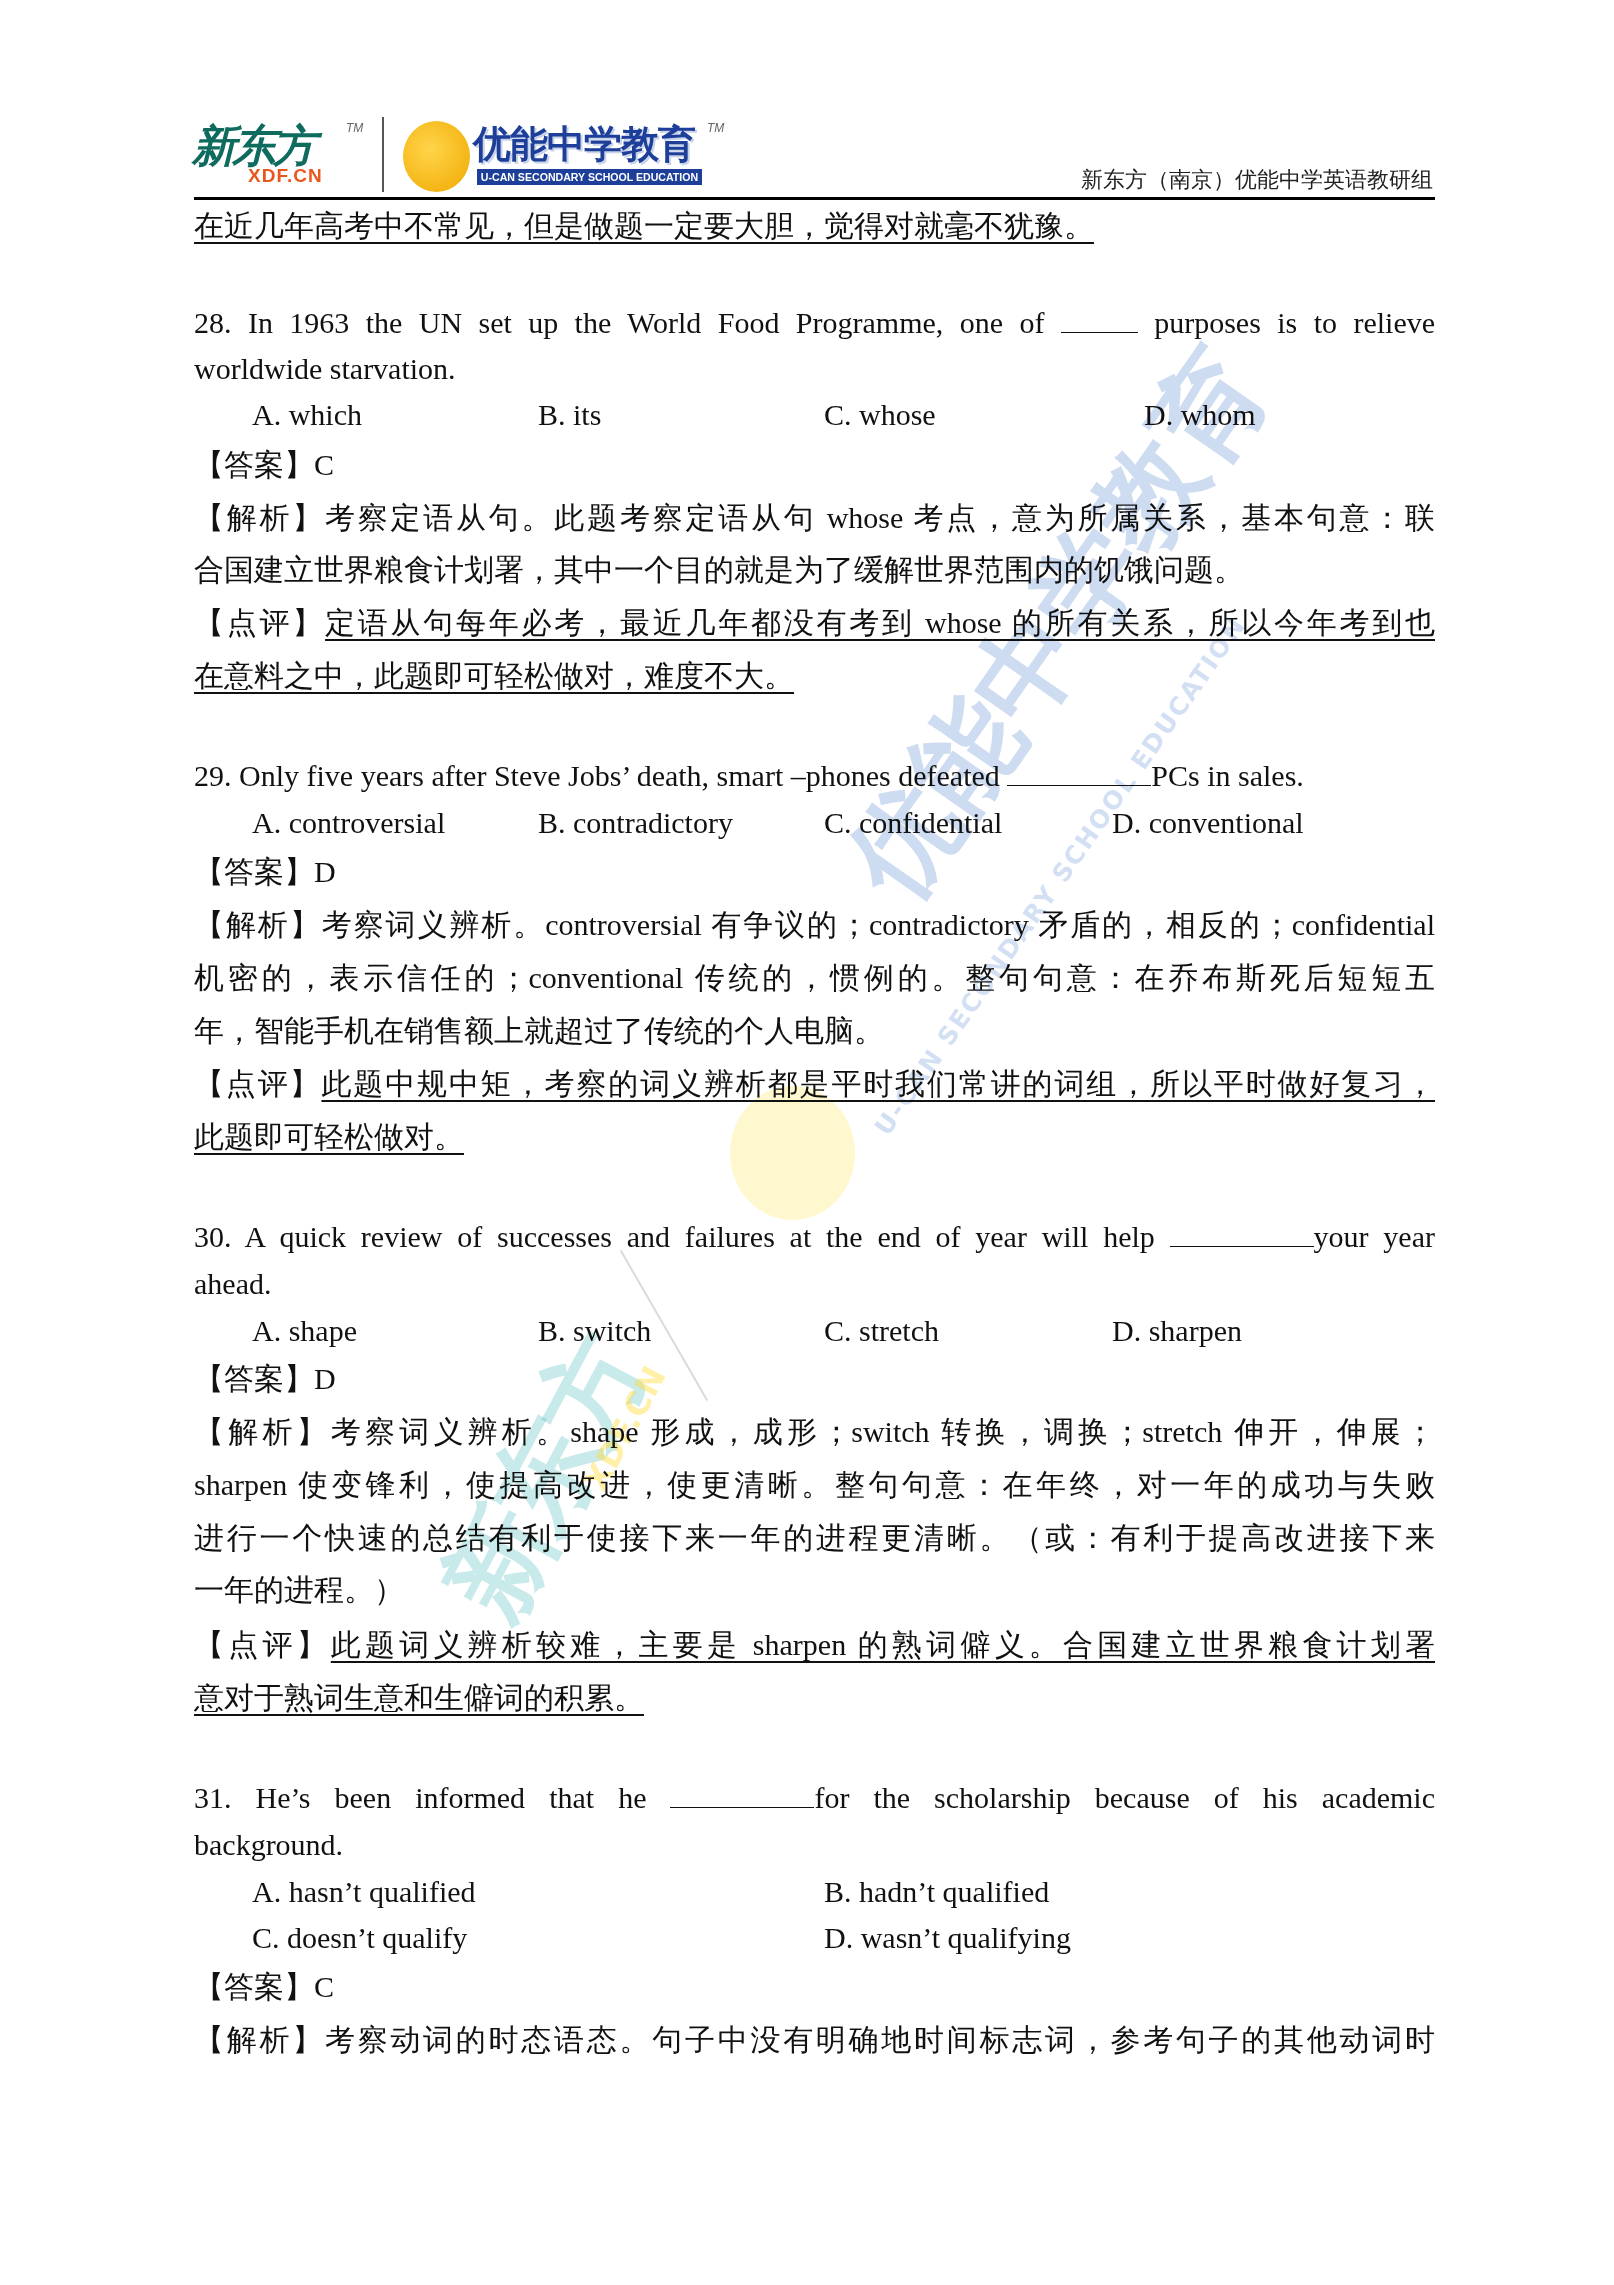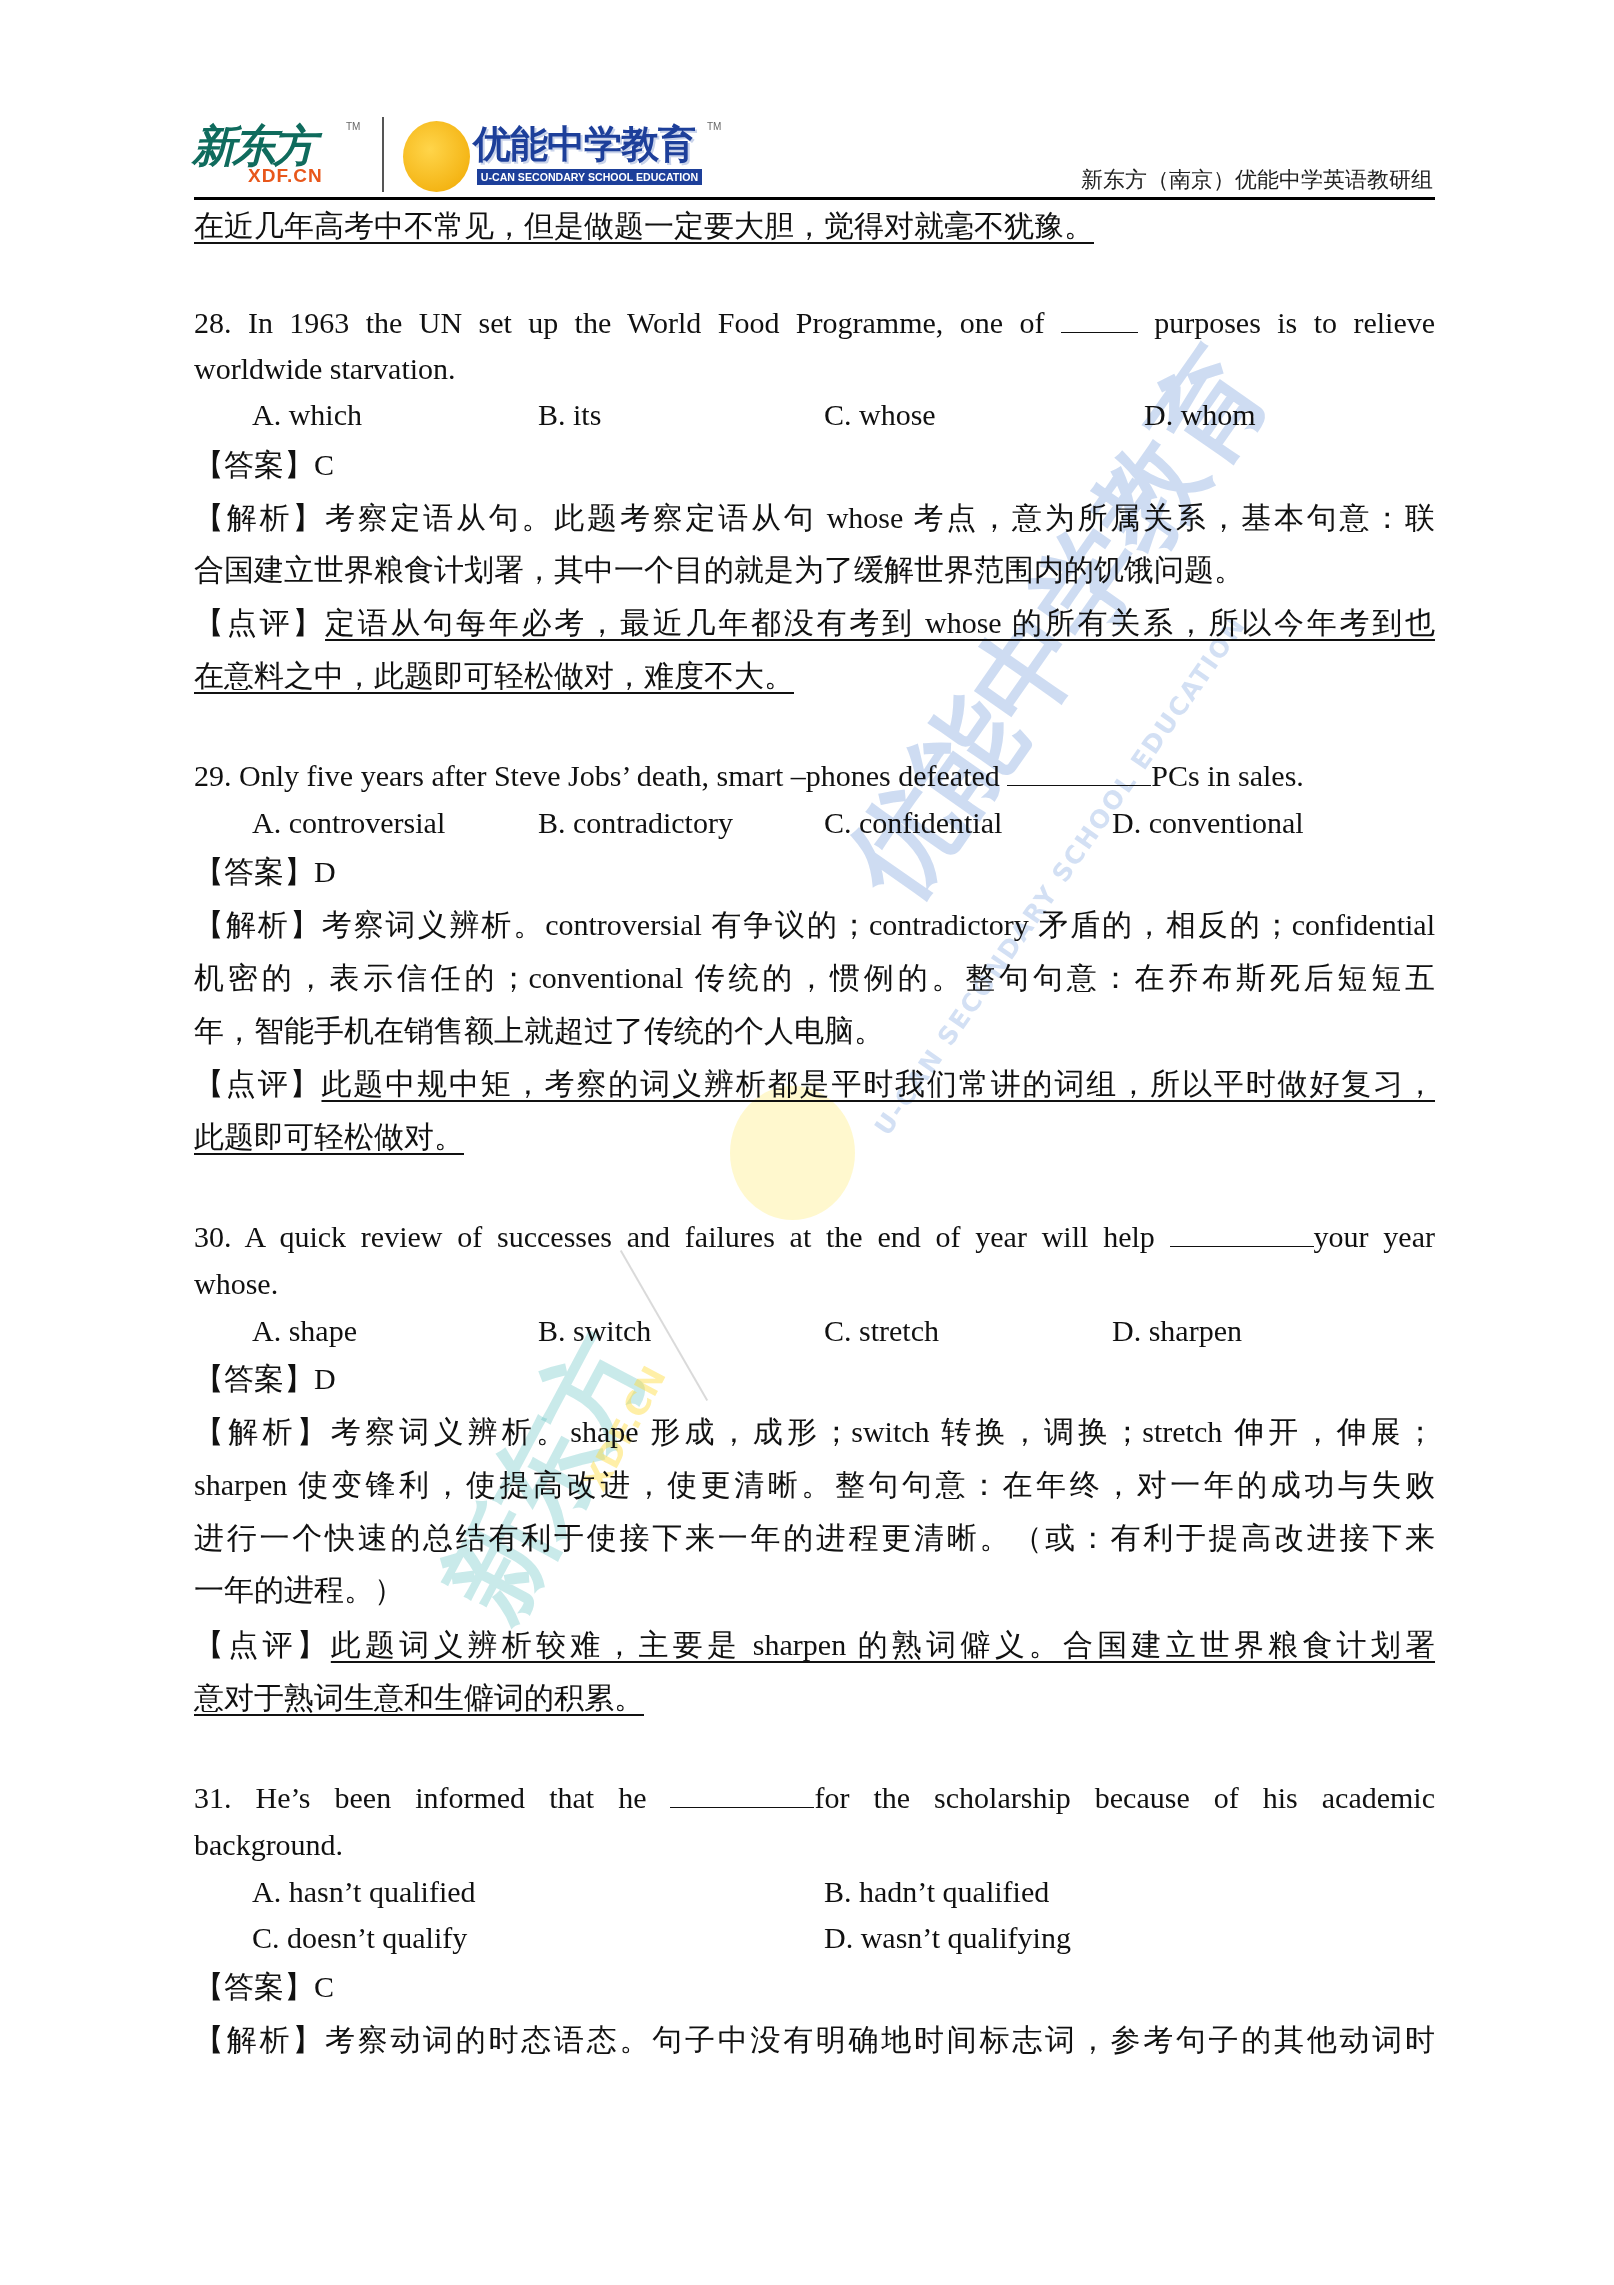--- a/index.html
+++ b/index.html
@@ -8,21 +8,21 @@
   .abs { position:absolute; white-space:nowrap; }
   .line { position:absolute; left:194px; width:1241px; font-size:30px; line-height:38px; white-space:nowrap; }
   .just { text-align:justify; text-align-last:justify; }
   .u { text-decoration:underline; text-underline-offset:5.8px; text-decoration-thickness:1.9px; }
   .blank { display:inline-block; border-bottom:1.9px solid #111; height:27px; vertical-align:baseline; }
   .opt { position:absolute; font-size:30px; line-height:38px; white-space:nowrap; }
   .xdf-cn { position:absolute; left:248px; top:165px; font-family:"Liberation Sans",sans-serif; font-weight:bold;
             font-size:19px; color:#e8571b; letter-spacing:1px; }
   .xdf-han { position:absolute; left:192px; top:117px; font-family:"DejaVu Sans",sans-serif; font-weight:bold;
              font-size:44px; color:#0f6b5d; letter-spacing:-3.8px; font-style:italic; }
-  .tm { position:absolute; font-size:10px; color:#666; font-family:"Liberation Sans",sans-serif; }
+  .tm { position:absolute; font-size:12px; color:#666; font-family:"Liberation Sans",sans-serif;font-style:italic; }
   .vsep { position:absolute; left:382px; top:117px; width:1.9px; height:75px; background:#555; }
   .ucan-ball { position:absolute; left:403px; top:121px; width:67px; height:71px; border-radius:50%;
                background:radial-gradient(circle at 40% 40%, #ffd54a, #f0a800); }
   .ucan-han { position:absolute; left:473px; top:119px; font-family:"DejaVu Sans",sans-serif; font-weight:bold;
               font-size:38px; color:#1d3f9a; letter-spacing:-1px; text-shadow:1.9px 1.9px 0 #c9d3ea; }
   .ucan-en { position:absolute; left:477px; top:169px; background:#1d3f9a; color:#fff; font-family:"Liberation Sans",sans-serif;
              font-weight:bold; font-size:10.6px; padding:1.9px 3.8px; letter-spacing:0px; }
   .hdr-right { position:absolute; right:182px; top:165px; font-size:22px; color:#222; }
   .hdr-rule { position:absolute; left:194px; top:197px; width:1241px; height:2.9px; background:#000; }
   
@@ -90,21 +90,21 @@
   <div class="line just" style="top:959px;">机密的，表示信任的；conventional 传统的，惯例的。整句句意：在乔布斯死后短短五</div>
   <div class="line" style="top:1012px;">年，智能手机在销售额上就超过了传统的个人电脑。</div>
   <div class="line just" style="top:1065px;"><span>【点评】</span><span class="u">此题中规中矩，考察的词义辨析都是平时我们常讲的词组，所以平时做好复习，</span></div>
   <div class="line" style="top:1118px;"><span class="u">此题即可轻松做对。</span></div>
 </div>
 
 <div>
   <div class="line just" style="top:1218px;">
     <span>30. A quick review of successes and failures at the end of year will help</span> <span class="blank" style="width:144px;"></span><span>your year</span>
   </div>
-  <div class="line" style="top:1265px;">whose.</div>
+  <div class="line" style="top:1265px;">ahead.</div>
   <div class="opt" style="left:252px;top:1312px;text-align:right;">A. shape</div>
   <div class="opt" style="left:538px;top:1312px;">B. switch</div>
   <div class="opt" style="left:824px;top:1312px;">C. stretch</div>
   <div class="opt" style="left:1112px;top:1312px;">D. sharpen</div>
   <div class="line" style="top:1360px;"><span>【答案】</span><span>D</span></div>
   <div class="line just" style="top:1413px;"><span>【解析】</span><span>考察词义辨析。shape 形成，成形；switch 转换，调换；stretch 伸开，伸展；</span></div>
   <div class="line just" style="top:1466px;">sharpen 使变锋利，使提高改进，使更清晰。整句句意：在年终，对一年的成功与失败</div>
   <div class="line just" style="top:1519px;">进行一个快速的总结有利于使接下来一年的进程更清晰。（或：有利于提高改进接下来</div>
   <div class="line" style="top:1571px;">一年的进程。）</div>
   <div class="line just" style="top:1626px;"><span>【点评】</span><span class="u">此题词义辨析较难，主要是 sharpen 的熟词僻义。合国建立世界粮食计划署</span></div>

